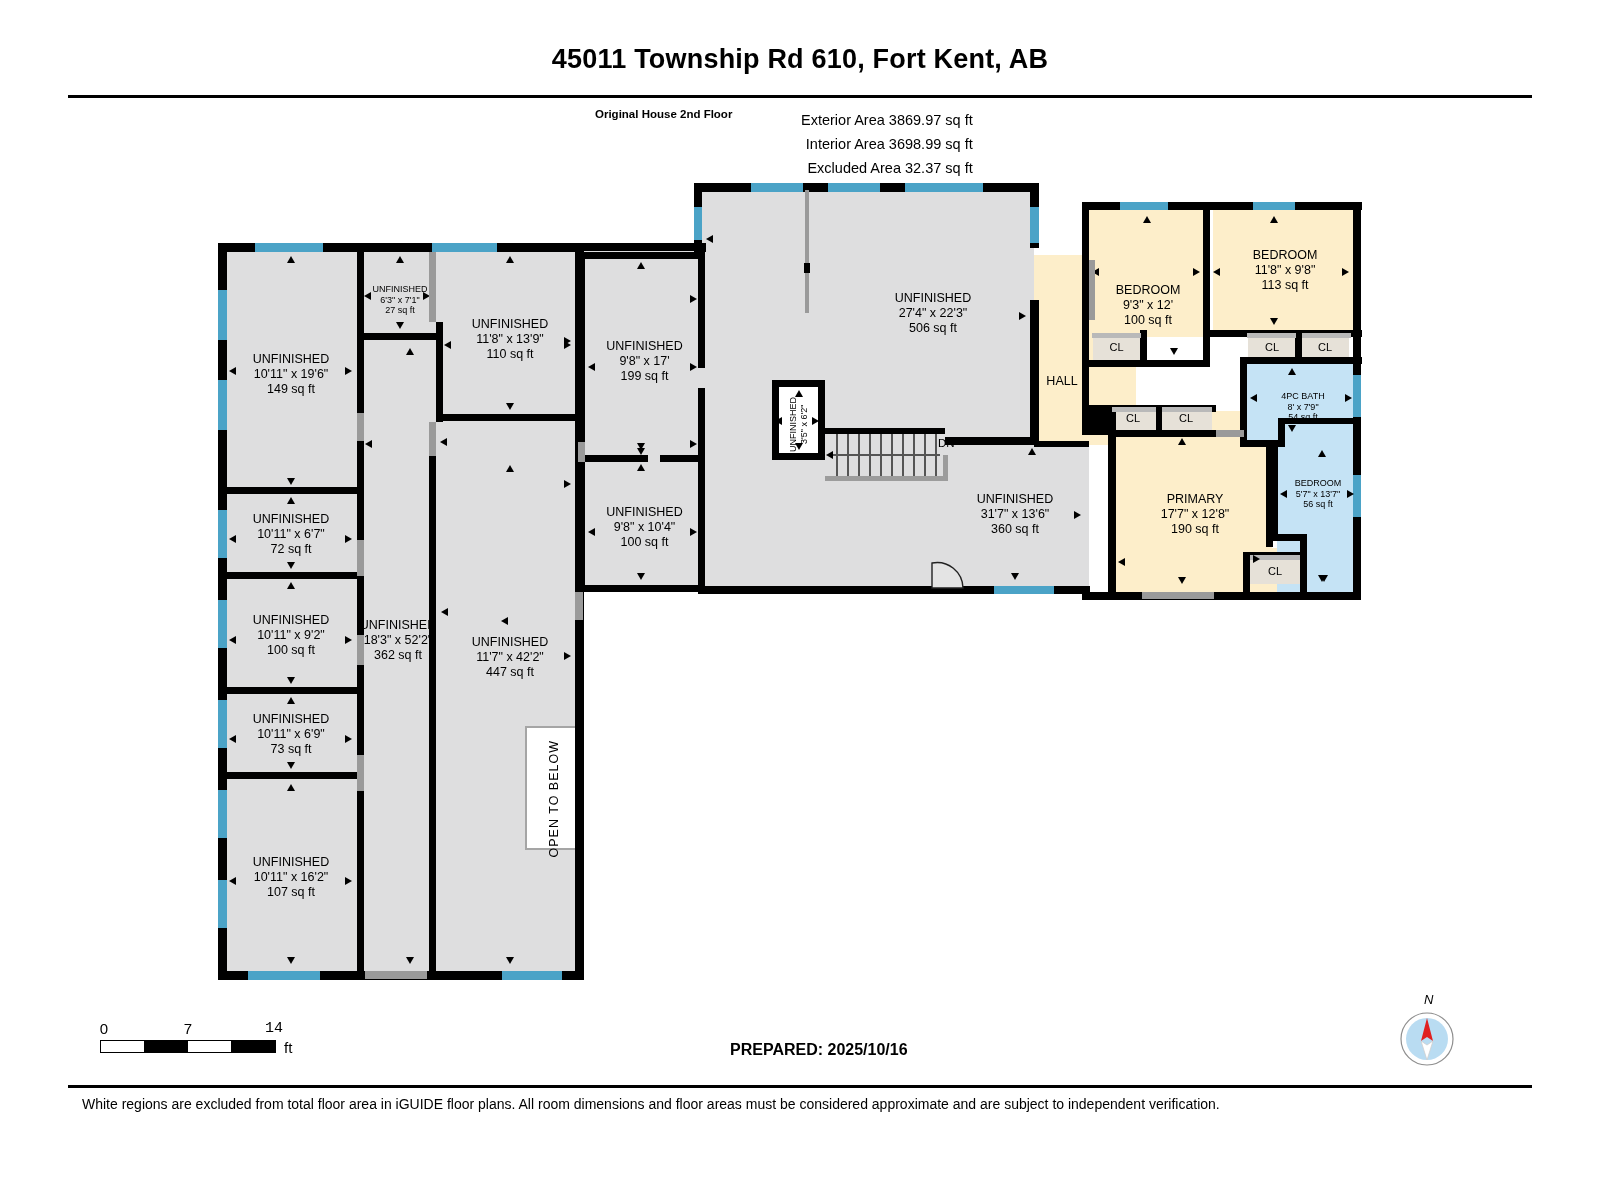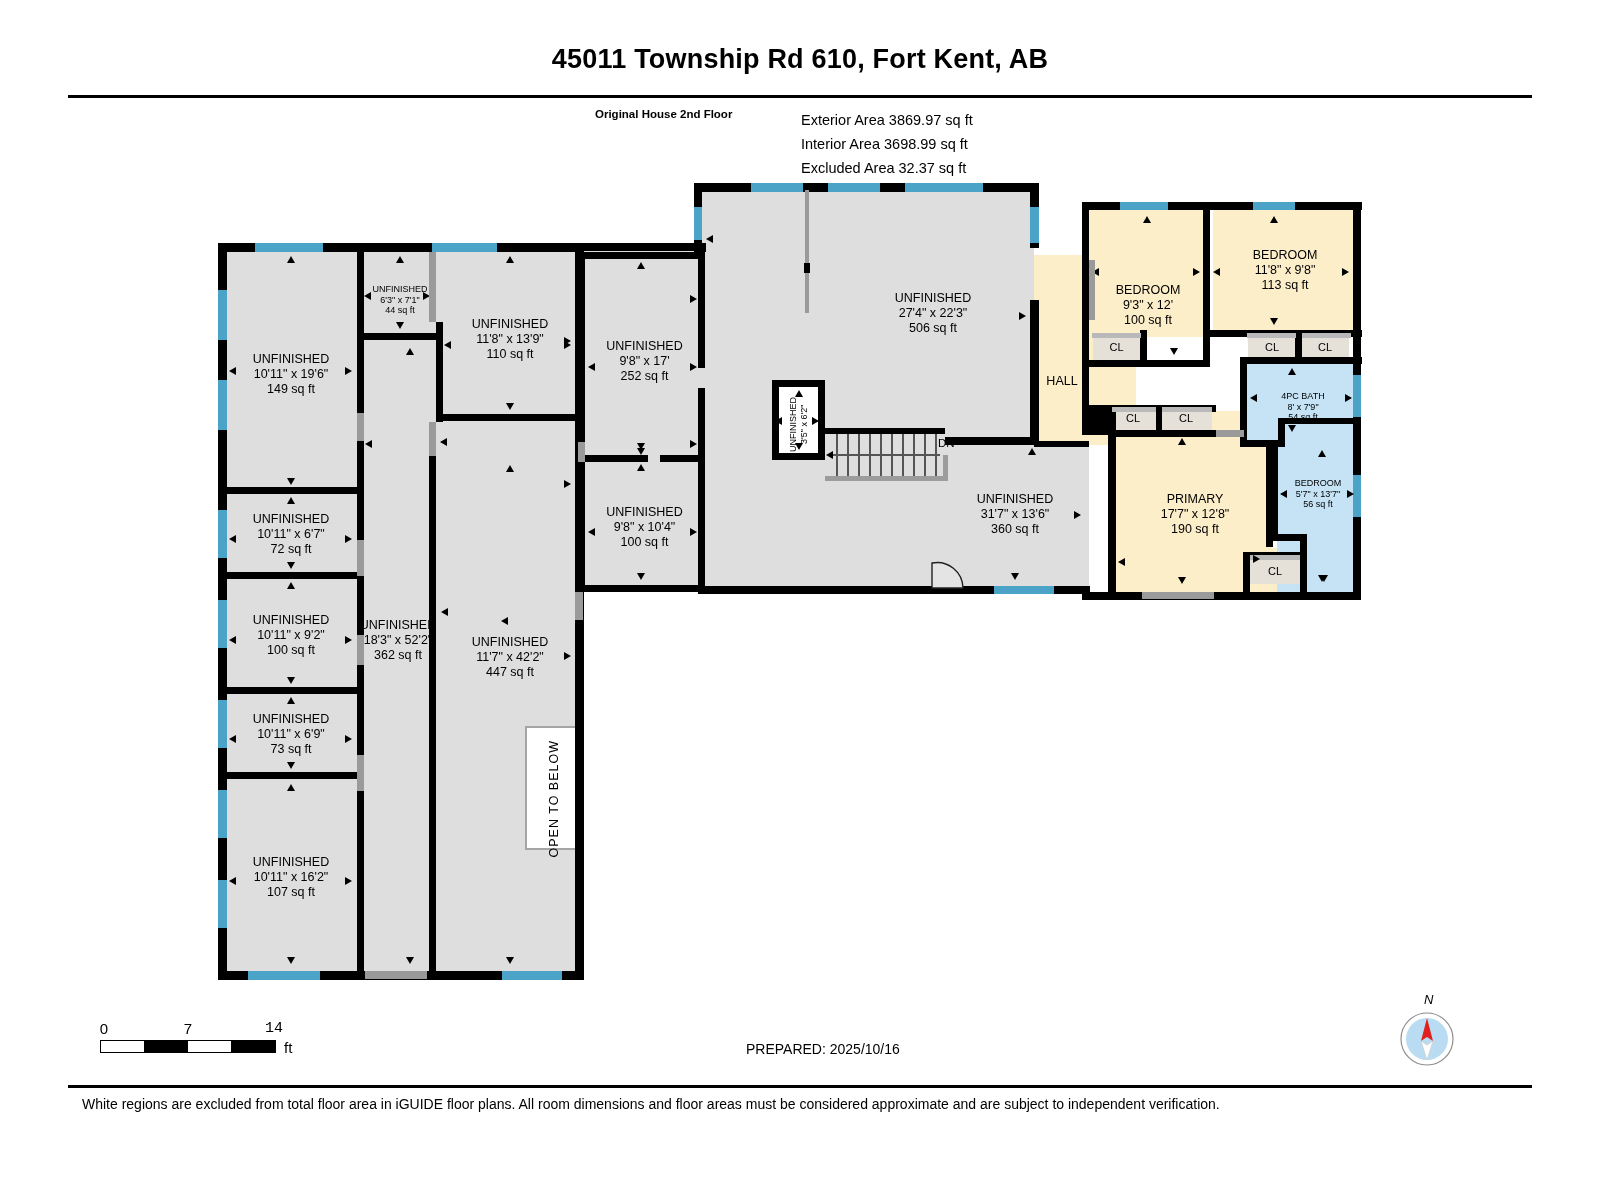--- a/index.html
+++ b/index.html
@@ -20,37 +20,37 @@
   #title-rule{
     position:absolute;left:68px;top:95px;width:1464px;height:3px;background:#000;
   }
   #meta{
     position:absolute;left:595px;top:108px;width:700px;
     font-size:14.5px;line-height:24px;
   }
   #meta .lbl{
     position:absolute;left:0;top:0;font-weight:bold;white-space:nowrap;
   }
-  #meta .vals{position:absolute;left:206px;top:0;}
+  #meta .vals{position:absolute;left:206px;top:0;text-align:right;}
   #meta .vals div{white-space:nowrap;}
 
   
   #plan{position:absolute;left:0;top:0;width:1600px;height:1200px;}
 
   
   #scalebar{position:absolute;left:100px;top:1040px;}
   #scale-nums{position:absolute;left:0;top:-20px;width:200px;height:16px;font-size:15px;}
   #scale-nums span{position:absolute;transform:translateX(-50%);}
   #scale-bar-box{
     position:absolute;left:0;top:0;width:176px;height:13px;
     border:1px solid #000;background:#fff;box-sizing:border-box;
   }
   #scale-bar-box i{position:absolute;top:0;height:11px;background:#000;display:block;}
   #scale-unit{position:absolute;left:184px;top:-1px;font-size:15px;}
-  #prepared{position:absolute;left:746px;top:1041px;font-size:14px;}
+  #prepared{position:absolute;left:730px;top:1041px;font-size:16px;font-weight:bold;}
   #compass{position:absolute;left:1398px;top:1010px;width:58px;height:58px;}
   #compass-n{position:absolute;left:1424px;top:992px;font-size:13px;font-style:italic;}
   #foot-rule{position:absolute;left:68px;top:1085px;width:1464px;height:3px;background:#000;}
   #disclaimer{position:absolute;left:82px;top:1096px;font-size:14px;}
 
   
   .rm{position:absolute;box-sizing:border-box;}
   .fill-grey{background:#dededf;}
   .fill-cream{background:#fdeeca;}
   .fill-blue{background:#c5e3f5;}
@@ -324,41 +324,41 @@
       <div>107 sq ft</div>
   </div>
   <div class="arw u" style="left:287px;top:784px;"></div>
   <div class="arw d" style="left:287px;top:957px;"></div>
   <div class="arw l" style="left:229px;top:877px;"></div>
   <div class="arw r" style="left:345px;top:877px;"></div>
 
   <div class="lbl sm" style="left:364px;top:284px;width:72px;">
     <div>UNFINISHED</div>
       <div>6'3" x 7'1"</div>
-      <div>44 sq ft</div>
+      <div>27 sq ft</div>
   </div>
   <div class="arw u" style="left:396px;top:256px;"></div>
   <div class="arw d" style="left:396px;top:322px;"></div>
   <div class="arw l" style="left:364px;top:292px;"></div>
   <div class="arw r" style="left:423px;top:292px;"></div>
 
   <div class="lbl big" style="left:443px;top:317px;width:134px;">
     <div>UNFINISHED</div>
       <div>11'8" x 13'9"</div>
       <div>110 sq ft</div>
   </div>
   <div class="arw u" style="left:506px;top:256px;"></div>
   <div class="arw d" style="left:506px;top:403px;"></div>
   <div class="arw l" style="left:444px;top:341px;"></div>
   <div class="arw r" style="left:564px;top:341px;"></div>
 
   <div class="lbl big" style="left:586px;top:339px;width:117px;">
     <div>UNFINISHED</div>
       <div>9'8" x 17'</div>
-      <div>252 sq ft</div>
+      <div>199 sq ft</div>
   </div>
   <div class="arw u" style="left:637px;top:262px;"></div>
   <div class="arw d" style="left:637px;top:443px;"></div>
   <div class="arw l" style="left:588px;top:363px;"></div>
   <div class="arw r" style="left:690px;top:363px;"></div>
 
   <div class="lbl big" style="left:586px;top:505px;width:117px;">
     <div>UNFINISHED</div>
       <div>9'8" x 10'4"</div>
       <div>100 sq ft</div>

